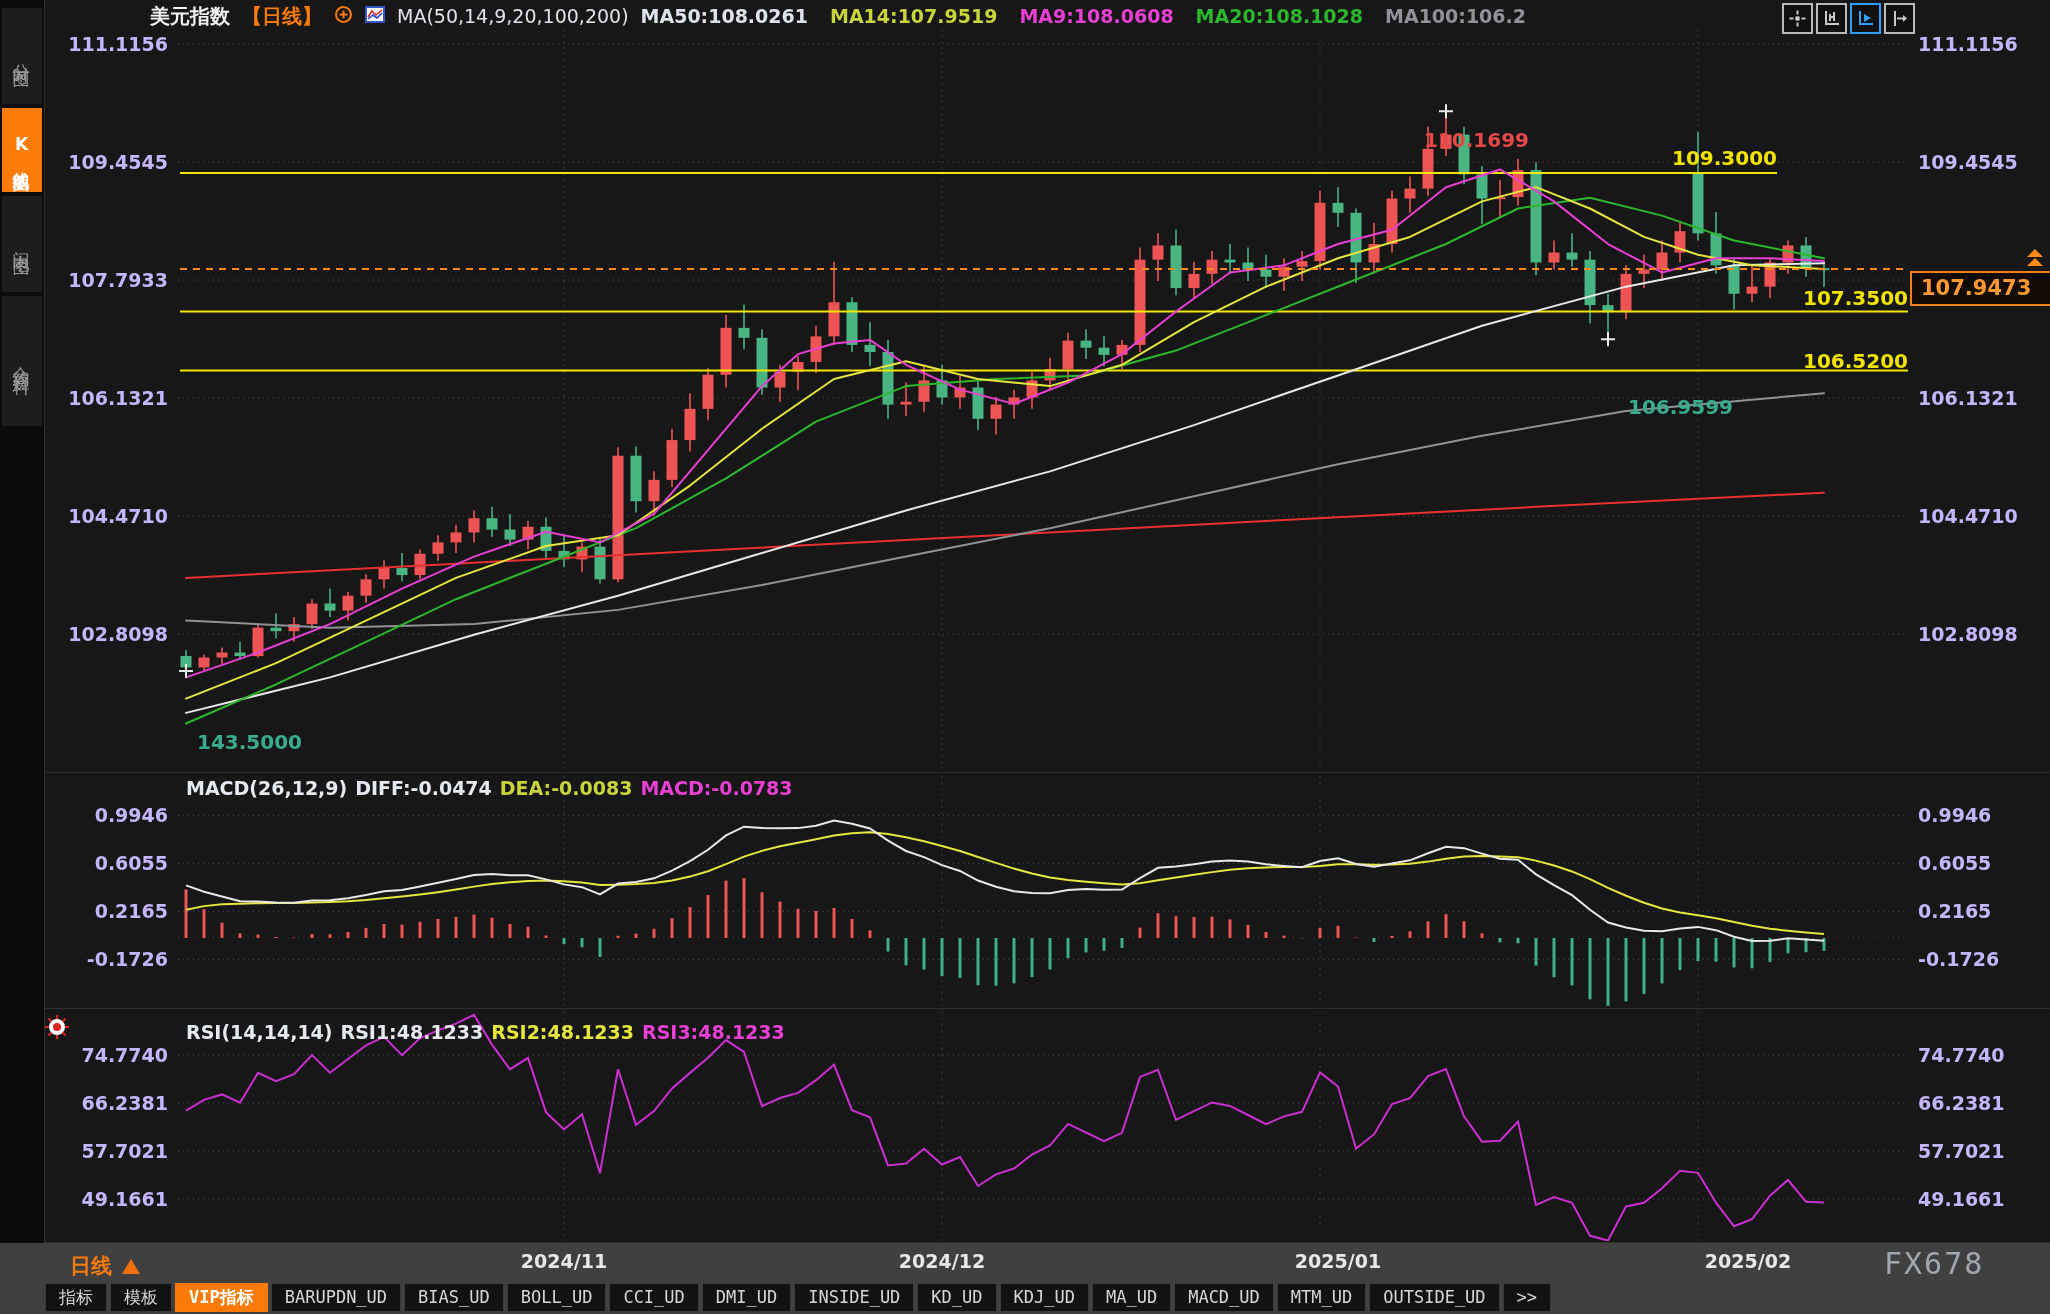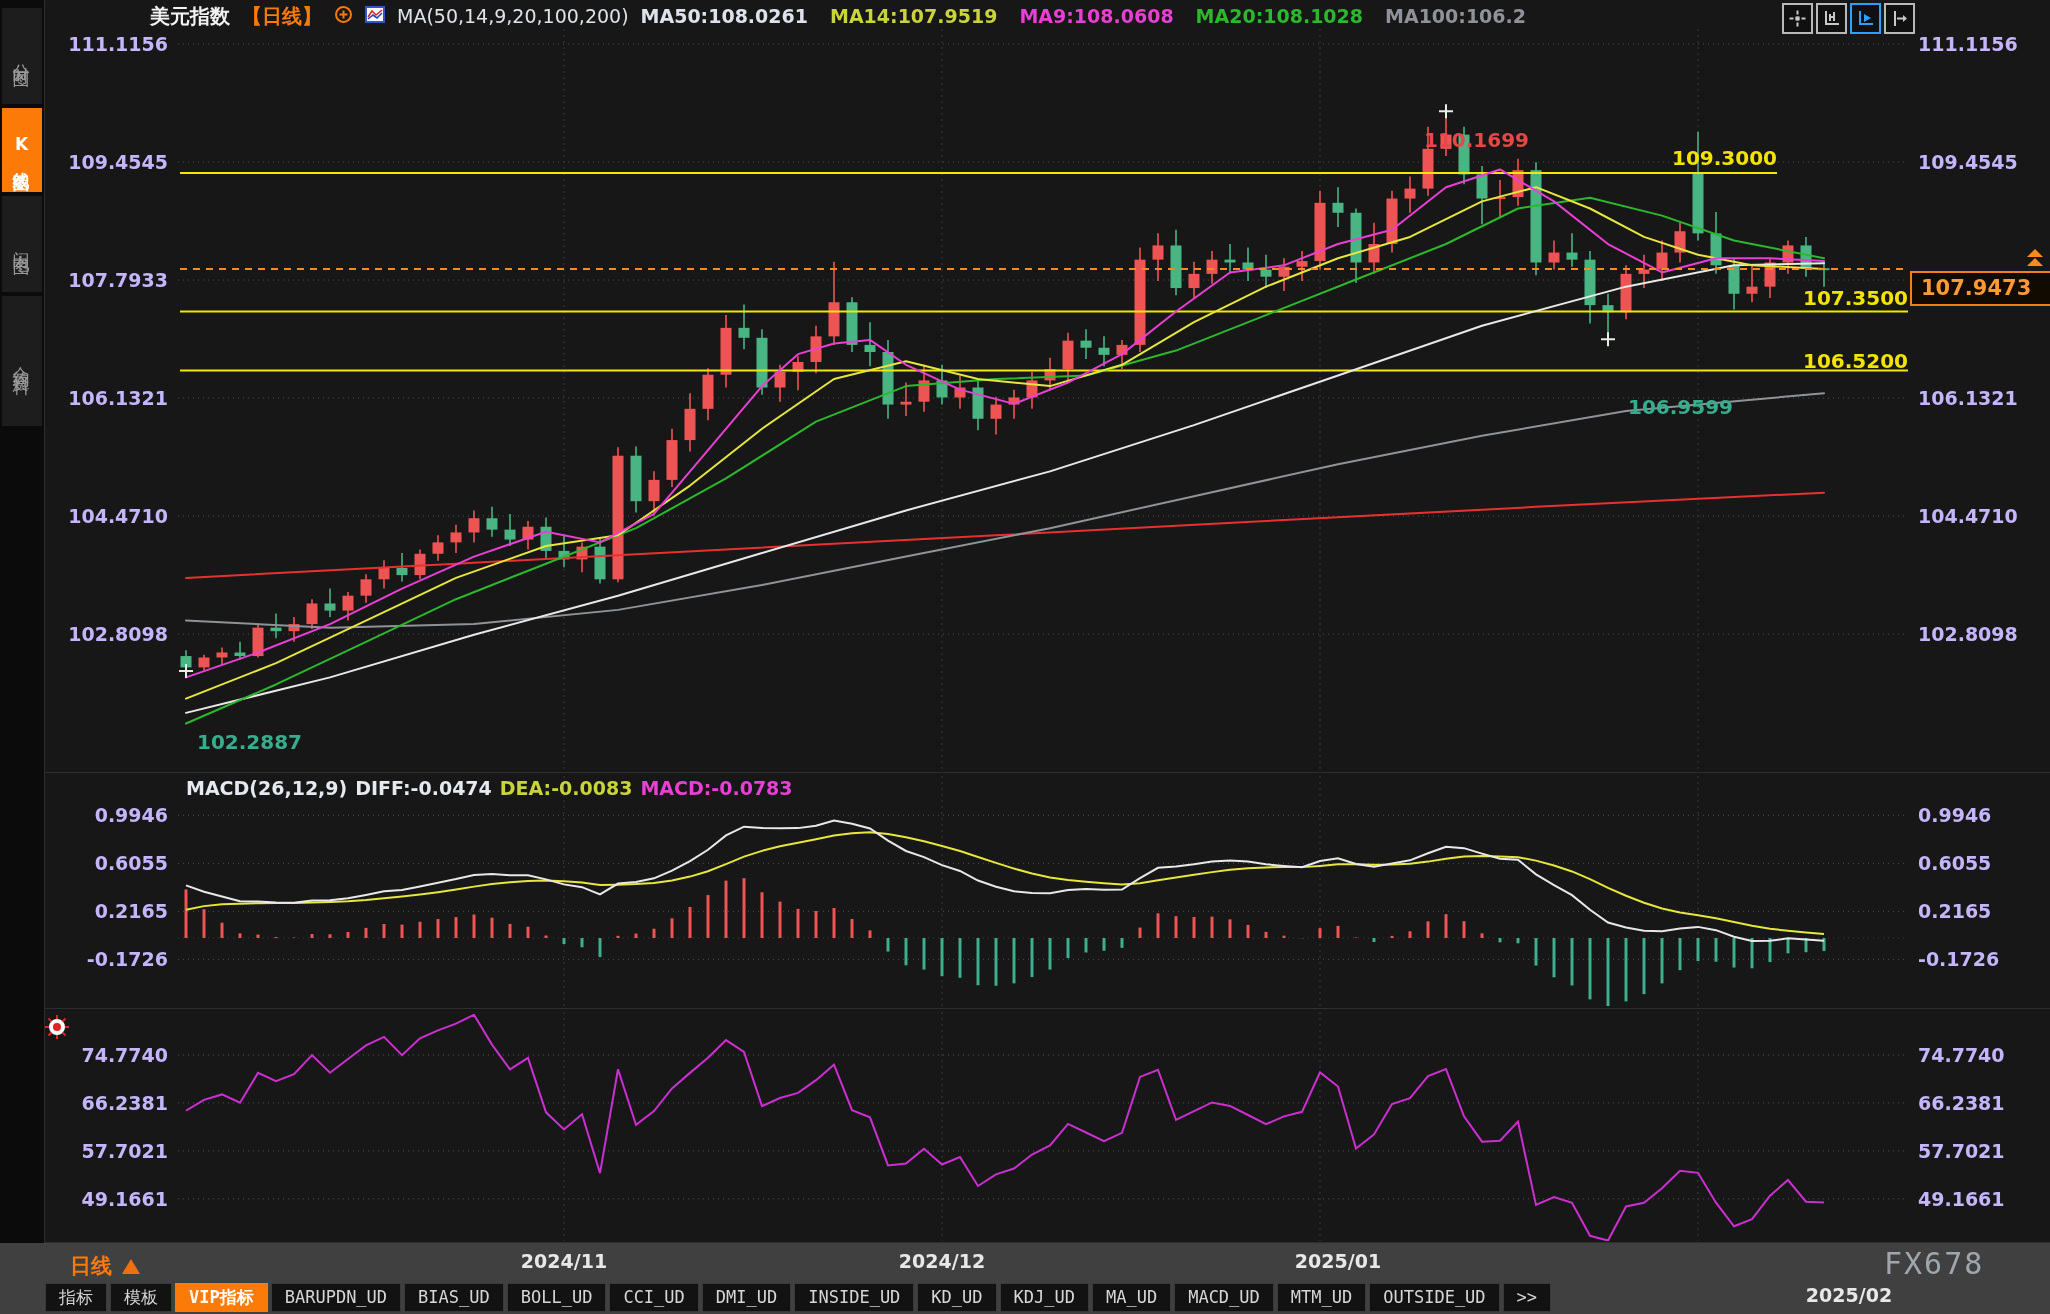--- a/index.html
+++ b/index.html
@@ -484,56 +484,62 @@
       <div class="axis-label" style="left: 44px; top: 1187.84px; width: 124px; text-align: right;">49.1661</div>
       <div class="axis-label" style="left: 1918px; top: 1187.84px; width: 130px; text-align: left;">49.1661</div>
     </div>
 
   <div class="hline-label" style="left:1597px;top:147px;width:180px;">109.3000</div>
   <div class="hline-label" style="left:1728px;top:287px;width:180px;">107.3500</div>
   <div class="hline-label" style="left:1728px;top:350px;width:180px;">106.5200</div>
 
   <div class="anno-label" style="left:1424px;top:85px;color:#e64747;">110.1699</div>
   <div class="anno-label" style="left:1628px;top:352px;color:#38ad8e;">106.9599</div>
-  <div class="anno-label" style="left:197px;top:687px;color:#38ad8e;">102.2887</div>
+  <div class="anno-label" style="left:197px;top:687px;color:#38ad8e;">143.5000</div>
 
   <div id="price-box">107.9473</div>
   <div id="price-arrow">
       <div class="tri"></div>
       <div class="tri"></div>
     </div>
 
   <div id="macd-header">
     <span class="hdr-white">MACD(26,12,9)</span>
     <span class="hdr-white">DIFF:-0.0474</span>
     <span class="hdr-yellow">DEA:-0.0083</span>
     <span class="hdr-magenta">MACD:-0.0783</span>
   </div>
 
+  <div id="rsi-header">
+    <span class="hdr-white">RSI(14,14,14)</span>
+    <span class="hdr-white">RSI1:48.1233</span>
+    <span class="hdr-yellow2">RSI2:48.1233</span>
+    <span class="hdr-magenta">RSI3:48.1233</span>
+  </div>
 
   <div id="sun-icon">
     <svg width="26" height="26" viewBox="0 0 26 26">
       <circle cx="13" cy="13" r="8" fill="#ffffff"></circle>
         <circle cx="13" cy="13" r="4" fill="#e32222"></circle>
       <g stroke="#e32222" stroke-width="2">
         <path d="M13 1v4M13 21v4M1 13h4M21 13h4M4.5 4.5l3 3M18.5 18.5l3 3M21.5 4.5l-3 3M4.5 21.5l3-3"></path>
       </g>
     </svg>
   </div>
 
   <div id="bottom-strip">
     <div id="period-cell">
       <span id="period-label">日线</span>
       <span id="period-caret"></span>
     </div>
     <div id="date-labels">
         <div class="date-label" style="left: 504px;">2024/11</div>
         <div class="date-label" style="left: 882px;">2024/12</div>
         <div class="date-label" style="left: 1278px;">2025/01</div>
-        <div class="date-label" style="left: 1789px; margin-top: 34px;">2025/02</div>
+        <div class="date-label" style="left: 1688px;">2025/02</div>
       </div>
     <div id="watermark">FX678</div>
     <div id="tab-row">
         <div class="tab">指标</div>
         <div class="tab">模板</div>
         <div class="tab active">VIP指标</div>
         <div class="tab">BARUPDN_UD</div>
         <div class="tab">BIAS_UD</div>
         <div class="tab">BOLL_UD</div>
         <div class="tab">CCI_UD</div>

